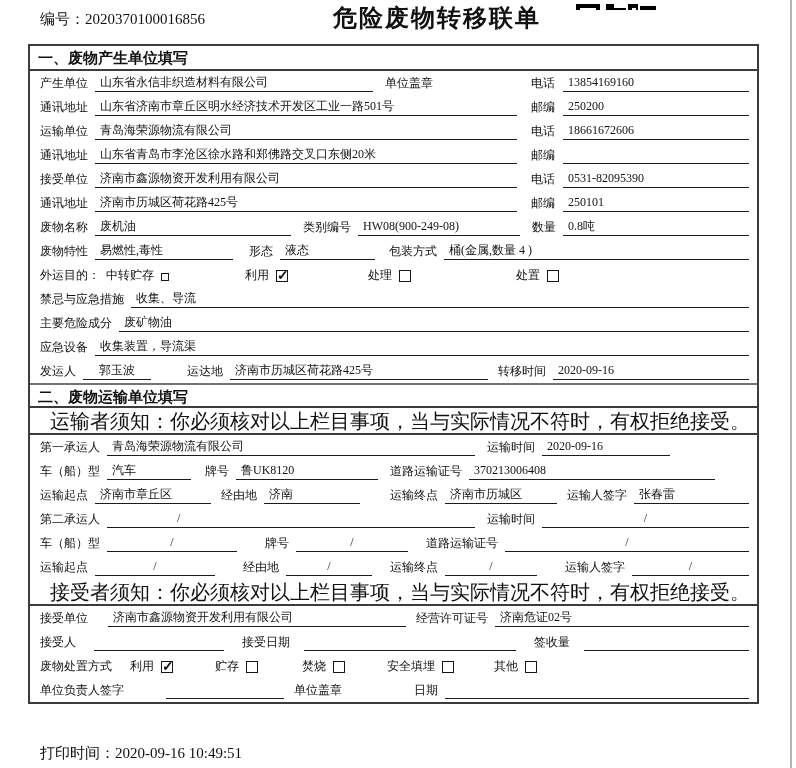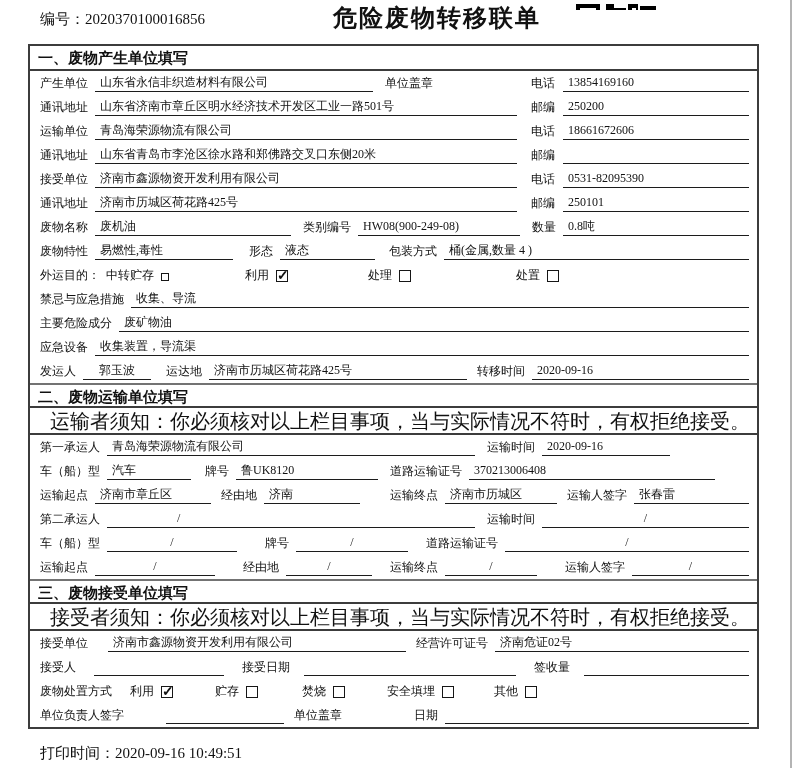--- a/index.html
+++ b/index.html
@@ -226,21 +226,21 @@
   </div>
 
   <div class="row">
     <span class="lbl">应急设备</span>
     <span class="val grow">收集装置，导流渠</span>
   </div>
 
   <div class="row">
     <span class="lbl">发运人</span>
     <span class="val c" style="width:68px">郭玉波</span>
-    <span class="lbl" style="margin-left:15px">运达地</span>
+    <span class="lbl" style="margin-left:36px">运达地</span>
     <span class="val" style="width:258px">济南市历城区荷花路425号</span>
     <span class="lbl" style="margin-left:10px">转移时间</span>
     <span class="val grow">2020-09-16</span>
   </div>
 
   <div class="sec-head mid">二、废物运输单位填写</div>
   <div class="notice-row">运输者须知：你必须核对以上栏目事项，当与实际情况不符时，有权拒绝接受。</div>
 
   <div class="row">
     <span class="lbl">第一承运人</span>
@@ -290,21 +290,20 @@
     <span class="lbl">运输起点</span>
     <span class="val c" style="width:120px">/</span>
     <span class="lbl" style="margin-left:28px">经由地</span>
     <span class="val c" style="width:86px">/</span>
     <span class="lbl" style="margin-left:18px">运输终点</span>
     <span class="val c" style="width:92px">/</span>
     <span class="lbl" style="margin-left:28px">运输人签字</span>
     <span class="val grow c">/</span>
   </div>
 
-  <div class="sec-head mid">三、废物接受单位填写</div>
   <div class="notice-row">接受者须知：你必须核对以上栏目事项，当与实际情况不符时，有权拒绝接受。</div>
 
   <div class="row">
     <span class="lbl">接受单位</span>
     <span class="val" style="width:298px;margin-left:20px">济南市鑫源物资开发利用有限公司</span>
     <span class="lbl" style="margin-left:10px">经营许可证号</span>
     <span class="val grow">济南危证02号</span>
   </div>
 
   <div class="row">

